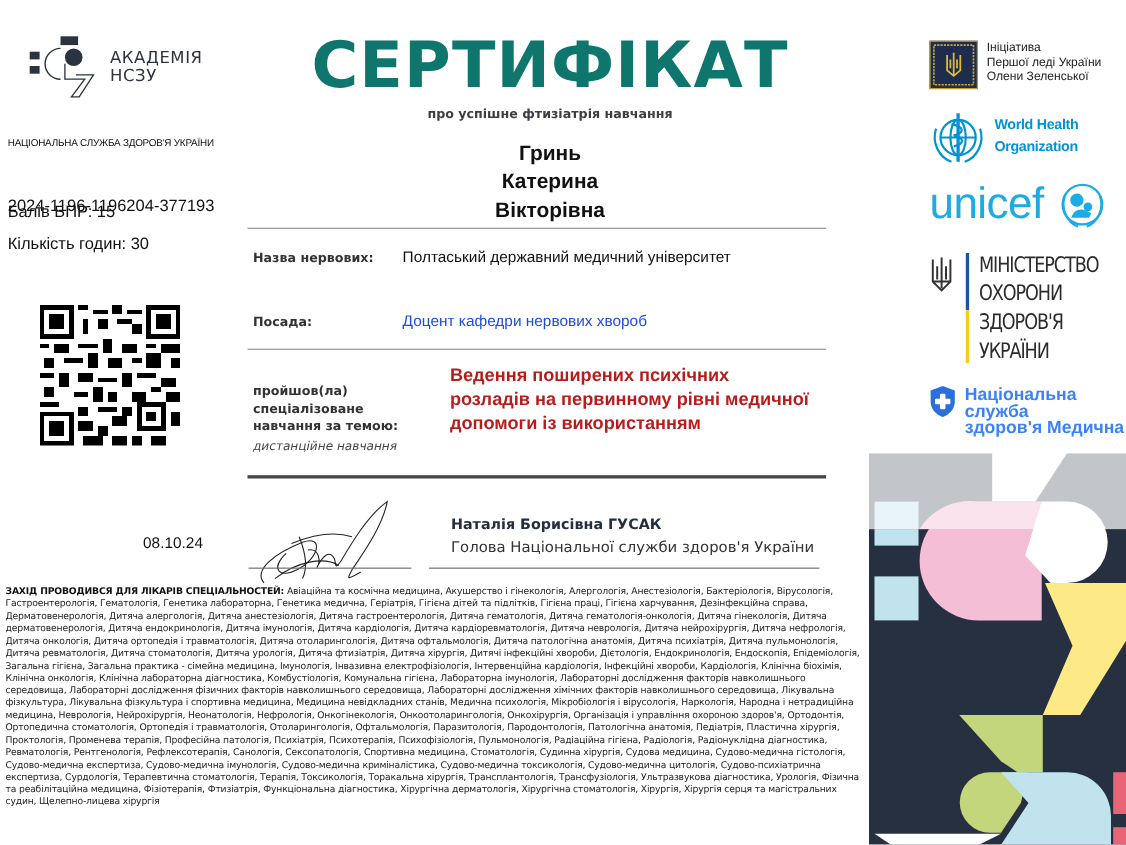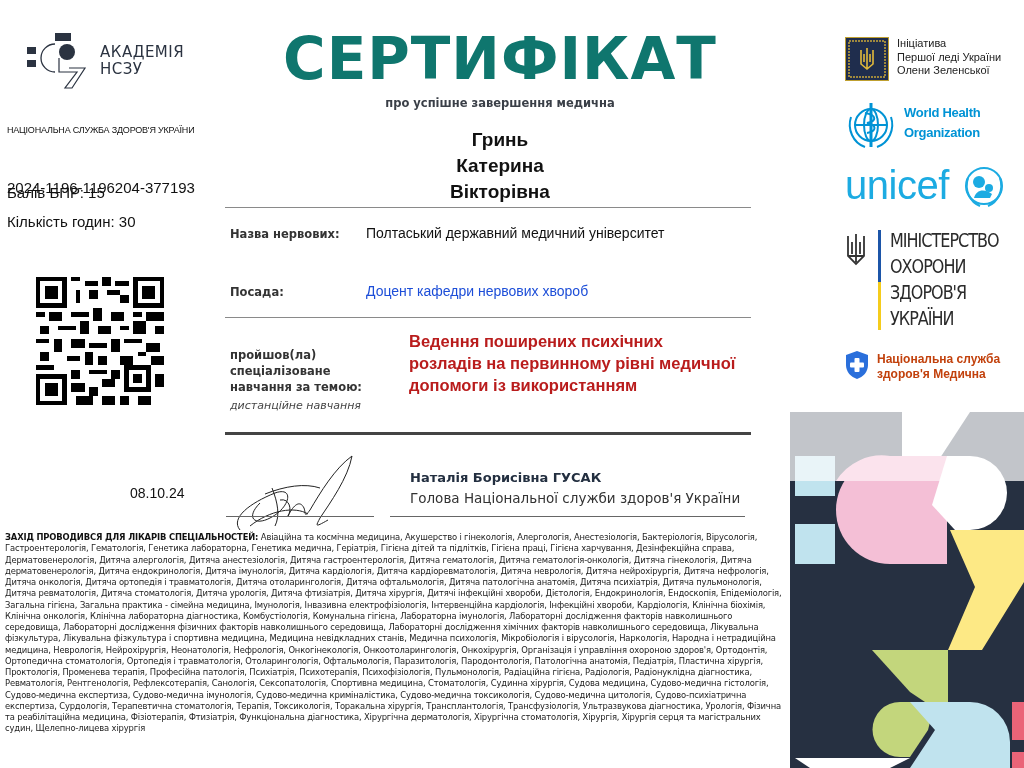--- a/index.html
+++ b/index.html
@@ -54,21 +54,21 @@
   .first-lady-text { left:897px; top:37px; font-size:11px; line-height:13.5px; color:#222; }
   .who-emblem { left:845px; top:99px; width:52px; height:52px; }
   .who-text { left:904px; top:103px; font-weight:bold; font-size:13px; line-height:20px; color:#0093d5; letter-spacing:-0.3px; }
   .unicef-text { left:845px; top:160px; font-size:40px; line-height:50px; color:#1cabe2; letter-spacing:-0.5px; }
   .unicef-emblem { left:962px; top:164px; width:44px; height:44px; }
   .moh-trident { left:845px; top:232px; width:22px; height:36px; }
   .moh-bar-blue { left:878px; top:230px; width:3px; height:52px; background:#1c55a8; }
   .moh-bar-yellow { left:878px; top:282px; width:3px; height:48px; background:#f5cc1c; }
   .moh-text { left:890px; top:228px; font-family:"DejaVu Sans", sans-serif; font-size:19.5px; line-height:26px; color:#2b2b2b; letter-spacing:-1.2px; transform:scaleX(0.82); transform-origin:left top; }
   .nszu-shield { left:845px; top:350px; width:24px; height:30px; }
-  .nszu-text { left:877px; top:352px; font-weight:bold; font-size:12px; line-height:15px; color:#c2410c; }
+  .nszu-text { left:877px; top:352px; font-weight:bold; font-size:16px; line-height:15px; color:#3b82f6; }
 
   .art { left:790px; top:412px; width:234px; height:356px; }
 </style>
 </head>
 <body>
 
 <svg class="abs academy-logo" viewBox="0 0 160 60">
   <rect x="2" y="17" width="9" height="7" fill="#2b3341"></rect>
   <rect x="2" y="30" width="9" height="7" fill="#2b3341"></rect>
   <path d="M30 14 A14 14 0 0 0 30 42" fill="none" stroke="#2b3341" stroke-width="1.3"></path>
@@ -148,21 +148,21 @@
     <rect x="9" y="27" width="4" height="2"></rect>
       <rect x="15" y="27" width="3" height="2"></rect>
       <rect x="19" y="27" width="2" height="2"></rect>
       <rect x="23" y="27" width="3" height="2"></rect>
   </g>
 </svg>
 
 <div class="abs issue-date">08.10.24</div>
 
 <div class="abs title">СЕРТИФІКАТ</div>
-<div class="abs subtitle">про успішне завершення медична</div>
+<div class="abs subtitle">про успішне фтизіатрія навчання</div>
 
 <div class="abs name">
   <div>Гринь</div>
   <div>Катерина</div>
   <div>Вікторівна</div>
 </div>
 
 <div class="abs hr hr1"></div>
 
 <div class="abs field-label inst-label">Назва нервових:</div>

